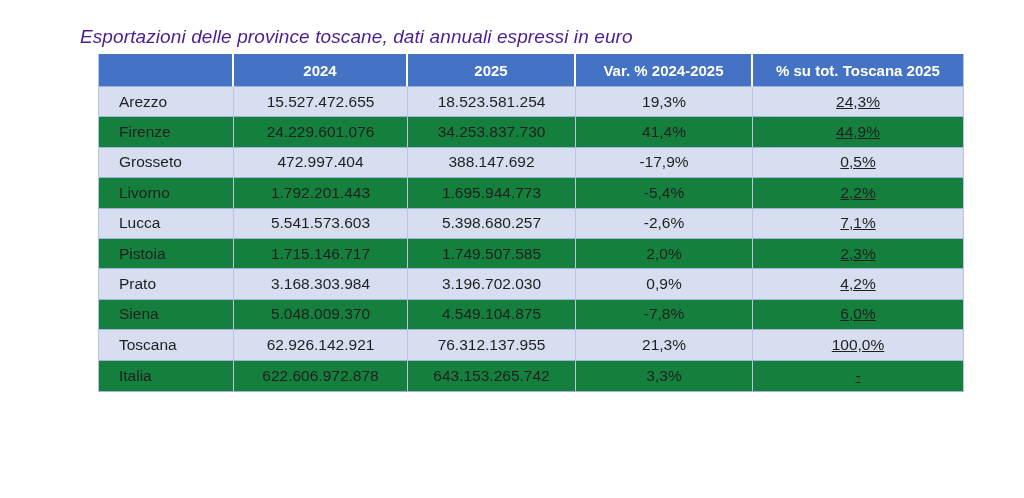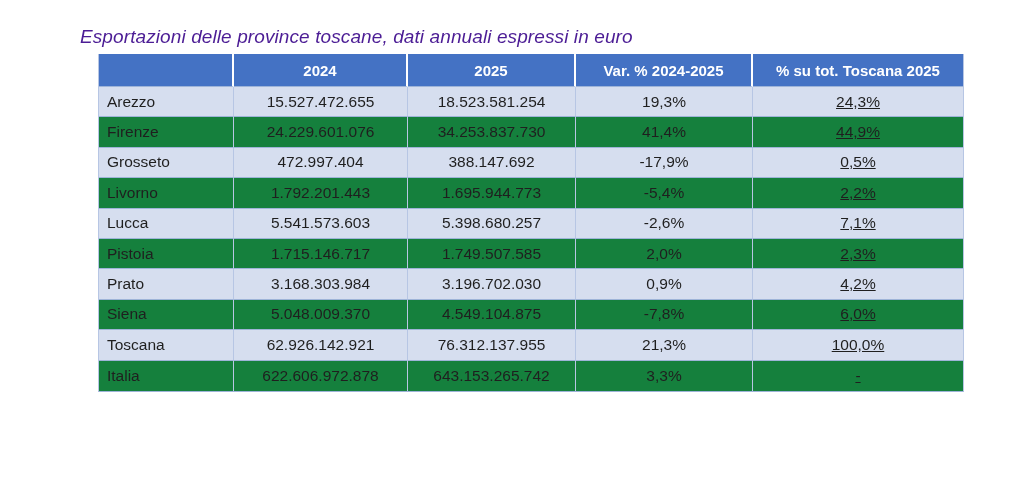--- a/index.html
+++ b/index.html
@@ -65,21 +65,21 @@
     vertical-align: middle;
     border-right: 1px solid var(--col-border);
     border-bottom: 1px solid var(--row-border);
     background: #15803d;
     white-space: nowrap;
     overflow: hidden;
   }
   tbody td:last-child { border-right: none; text-decoration: underline; }
   tbody tr:last-child td { border-bottom: none; }
   tbody tr.band td { background: var(--band-bg); }
-  tbody td.prov { text-align: left; padding-left: 8px; }
+  tbody td.prov { text-align: left; padding-left: 20px; }
 </style>
 </head>
 <body>
 
 <div class="title">Esportazioni delle province toscane, dati annuali espressi in euro</div>
 
 <table class="export-table">
   <colgroup>
     <col class="c-prov">
       <col class="c-2024">

